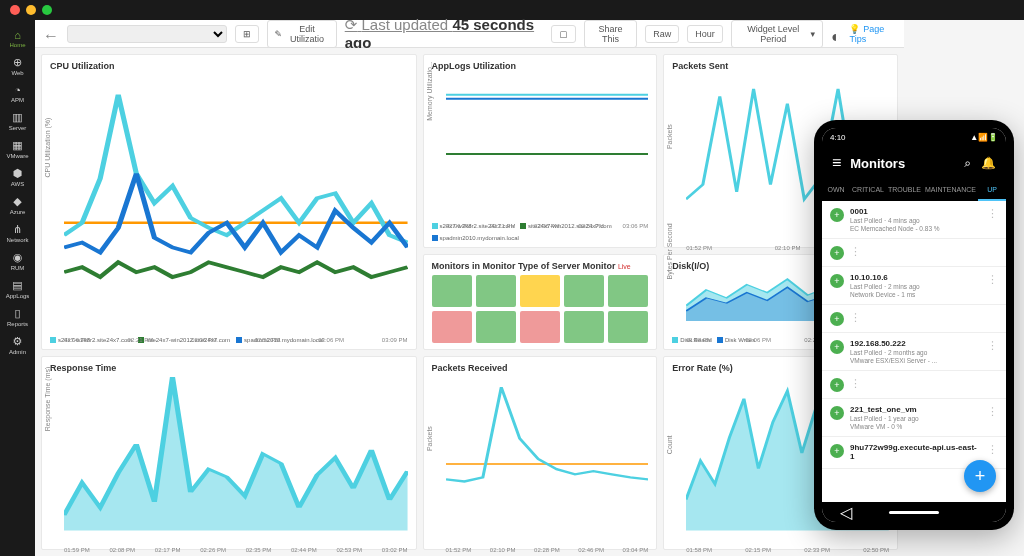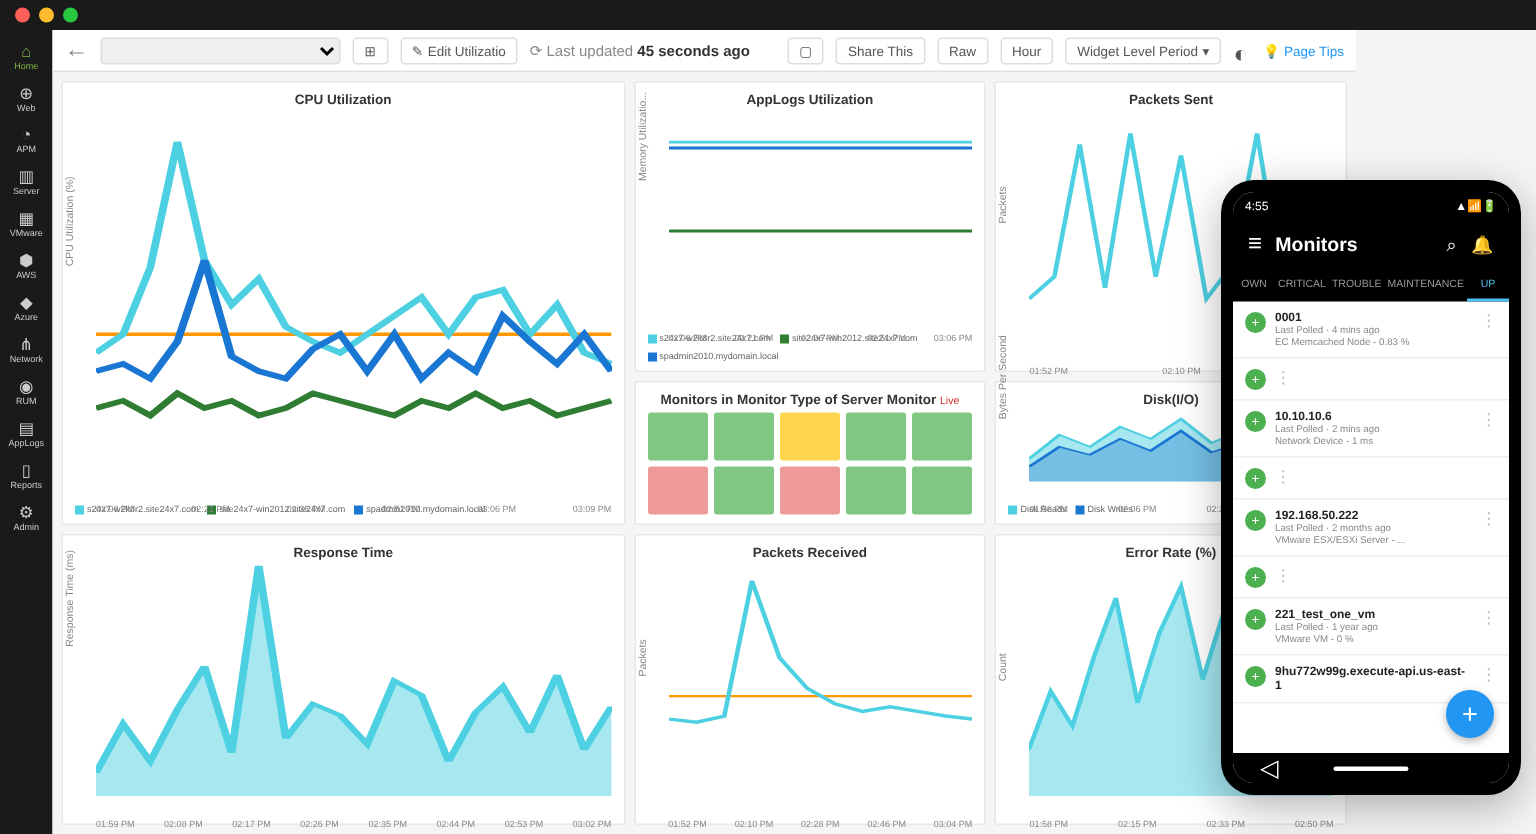--- a/index.html
+++ b/index.html
@@ -16,27 +16,27 @@
 .sidebar { position: absolute; top: 20px; left: 0; width: 35px; bottom: 0; background: #1a1a1a; display: flex; flex-direction: column; align-items: center; padding-top: 6px; gap: 2px; }
 .sidebar-item { display: flex; flex-direction: column; align-items: center; color: #ccc; font-size: 6px; cursor: pointer; padding: 3px 0; width: 100%; }
 .sidebar-item.active { color: #7cb342; }
 .sidebar-icon { font-size: 11px; margin-bottom: 1px; }
 
 
 .toolbar { position: absolute; top: 20px; left: 35px; right: 120px; height: 28px; background: #fff; border-bottom: 1px solid #e0e0e0; display: flex; align-items: center; padding: 0 8px; gap: 8px; }
 .tool-btn { border: 1px solid #ddd; background: #fff; font-size: 9px; padding: 3px 7px; border-radius: 3px; cursor: pointer; display: flex; align-items: center; gap: 3px; color: #555; }
 .tool-sel { flex: 0 0 160px; height: 18px; border: 1px solid #ddd; border-radius: 3px; }
 .spacer { flex: 1; }
-.last-updated { font-size: 10px; color: #888; }
+.last-updated { font-size: 15px; color: #888; text-decoration: underline; }
 .last-updated b { color: #333; }
 .page-tips { color: #2196f3; font-size: 9px; cursor: pointer; }
 .moon { width: 12px; height: 12px; color: #555; }
 
 
-.dashboard { position: absolute; top: 48px; left: 35px; right: 120px; bottom: 0; background: #f5f5f5; padding: 6px; display: grid; grid-template-columns: 1.6fr 1fr 1fr; grid-template-rows: 1fr 0.5fr 1fr; gap: 6px; overflow: hidden; text-align: center; }
+.dashboard { position: absolute; top: 48px; left: 35px; right: 120px; bottom: 0; background: #f5f5f5; padding: 6px; display: grid; grid-template-columns: 1.6fr 1fr 1fr; grid-template-rows: 1fr 0.5fr 1fr; gap: 6px; overflow: hidden; }
 .card { background: #fff; border: 1px solid #e8e8e8; border-radius: 2px; padding: 6px 8px; display: flex; flex-direction: column; }
 .card-title { font-size: 9px; font-weight: 600; color: #333; margin-bottom: 4px; }
 .card-title .live { color: #d32f2f; font-size: 7px; font-weight: 400; }
 .chart { flex: 1; position: relative; }
 .axis-label { position: absolute; font-size: 7px; color: #888; }
 .ylabel { left: -3px; top: 50%; transform: rotate(-90deg) translateX(50%); transform-origin: left center; }
 .xticks { position: absolute; bottom: -10px; left: 14px; right: 0; display: flex; justify-content: space-between; font-size: 6px; color: #888; }
 .legend { font-size: 6px; color: #666; display: flex; gap: 6px; flex-wrap: wrap; margin-top: 4px; }
 .legend-item { display: flex; align-items: center; gap: 2px; }
 .sw { width: 6px; height: 6px; }
@@ -339,21 +339,21 @@
           <span>02:50 PM</span>
         </div>
     </div>
   </div>
 
 </div>
 
 <div class="phone">
   <div class="phone-screen">
     <div class="phone-status">
-      <span>4:55</span>
+      <span>4:10</span>
       <span>▲📶🔋</span>
     </div>
     <div class="phone-header">
       <span>≡ &nbsp;<b style="font-size:13px">Monitors</b></span>
       <div class="phone-header-icons">
         <span>⌕</span>
         <span>🔔</span>
       </div>
     </div>
     <div class="phone-tabs" id="phone-tabs">

